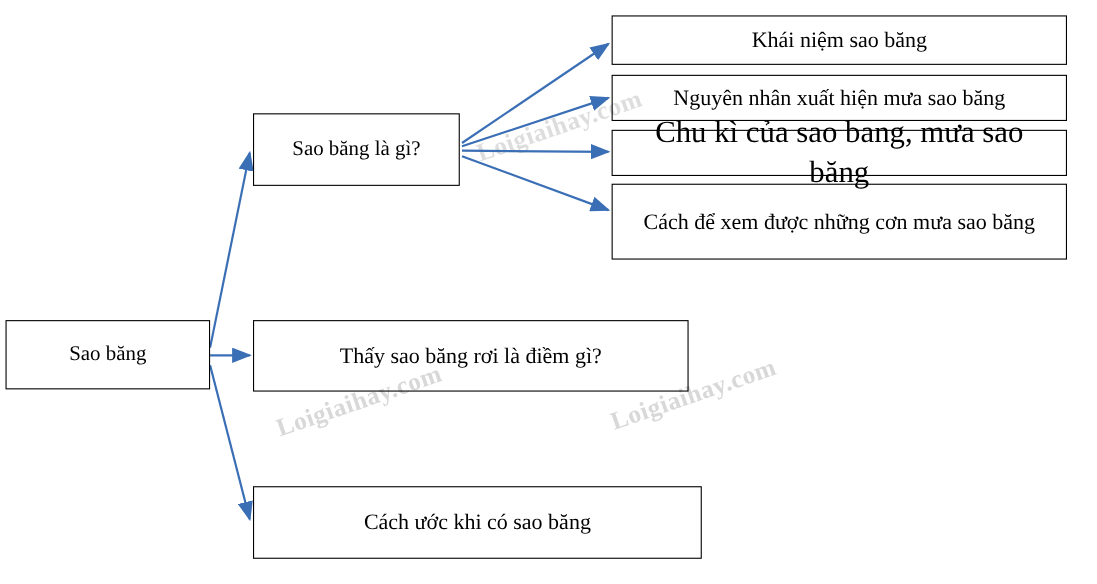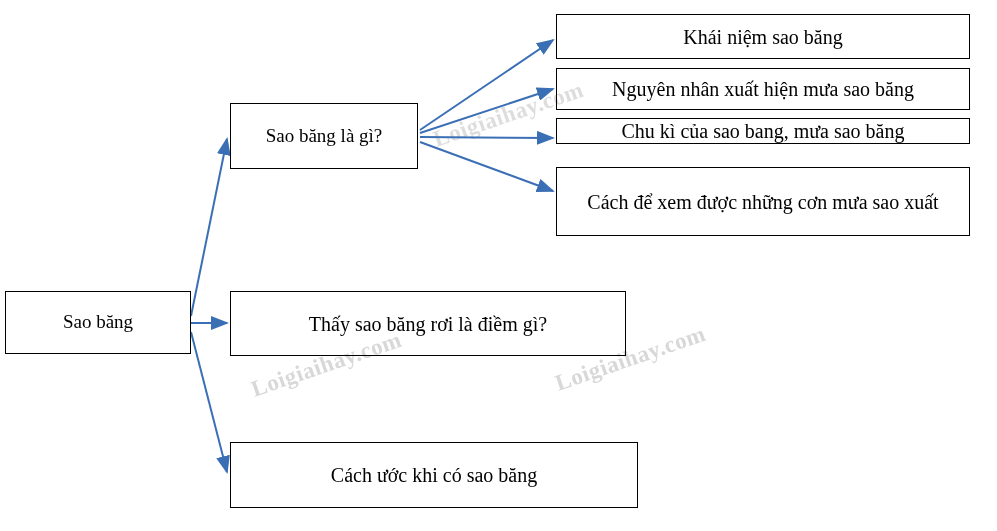--- a/index.html
+++ b/index.html
@@ -100,21 +100,21 @@
   </div>
 
   <div class="node" style="left:556px; top:14px; width:414px; height:45px; font-size:20px;">
     <span>Khái niệm sao băng</span>
   </div>
 
   <div class="node" style="left:556px; top:68px; width:414px; height:42px; font-size:20px;text-align:center;">
     <span>Nguyên nhân xuất hiện mưa sao băng</span>
   </div>
 
-  <div class="node" style="left:556px; top:118px; width:414px; height:26px; font-size:20px;">
+  <div class="node" style="left:556px; top:118px; width:414px; height:42px; font-size:28px;">
     <span>Chu kì của sao bang, mưa sao băng</span>
   </div>
 
   <div class="node" style="left:556px; top:167px; width:414px; height:69px; font-size:20px;">
-    <span>Cách để xem được những cơn mưa sao xuất</span>
+    <span>Cách để xem được những cơn mưa sao băng</span>
   </div>
 
 </div>
 
 </body></html>

